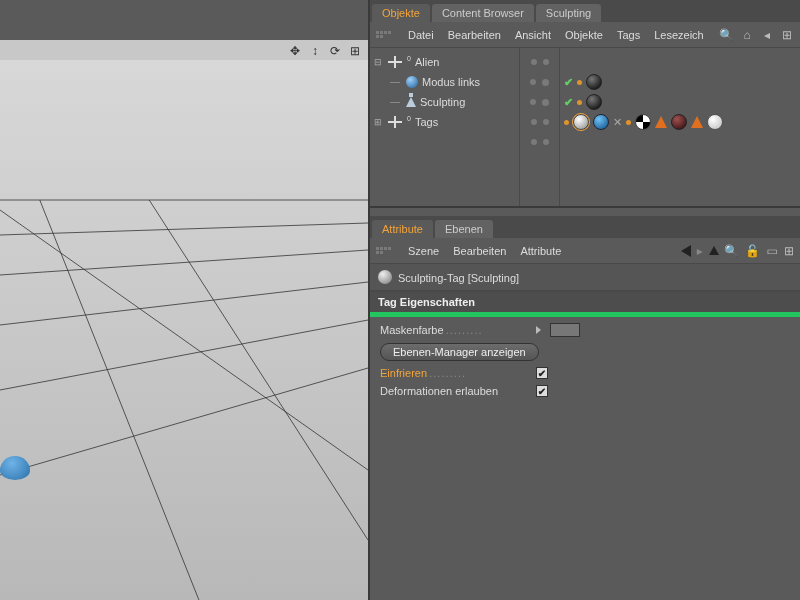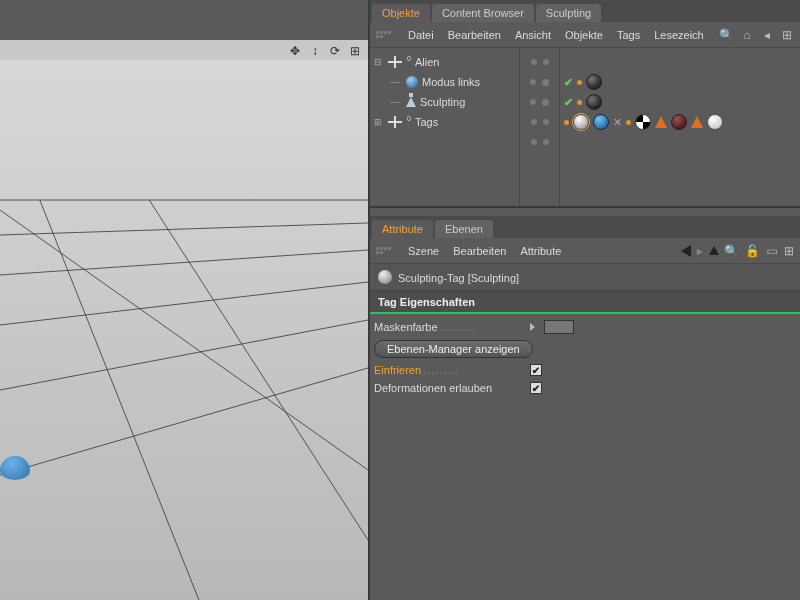--- a/index.html
+++ b/index.html
@@ -66,22 +66,22 @@
   .cross { color:#aaa; font-size:11px; }
   .sel { outline:1px solid #f2a43c; }
 
   
   .attr-panel { flex:1; display:flex; flex-direction:column;margin-top:8px; }
   .attr-head { padding:6px 8px; background:#555; color:#ddd; border-bottom:1px solid #494949; display:flex; align-items:flex-end; gap:6px;}
   .attr-head .ball { width:14px; height:14px; border-radius:50%; background:radial-gradient(circle at 35% 30%, #eee, #777);}
   .mini-tabs { display:flex; gap:4px; padding:4px 6px; }
   .mini-tab { padding:2px 8px; color:#ddd; background:#666; border-radius:2px; cursor:pointer;}
   .mini-tab.active { background:#7a8aa8; color:#fff;}
-  .section-head { background:#4d4d4d; color:#eee; padding:4px 8px; font-weight:bold; border-top:1px solid #494949; border-bottom:2px solid #22c55e;}
-  .props { padding:6px 4px; color:#ddd; display:flex; flex-direction:column; gap:6px;}
+  .section-head { background:#4d4d4d; color:#eee; padding:4px 8px; font-weight:bold; border-top:1px solid #494949; border-bottom:5px solid #22c55e;}
+  .props { padding:6px 10px; color:#ddd; display:flex; flex-direction:column; gap:6px;}
   .prow { display:flex; align-items:center; gap:6px; }
   .plabel { width:150px; color:#ddd; }
   .plabel.dotted::after { content:" . . . . . . . . ."; color:#888; letter-spacing:-1px;}
   .plabel.hl { color:#f2a43c; }
   .swatch-btn { width:8px; height:8px; border-top:4px solid transparent; border-bottom:4px solid transparent; border-left:5px solid #bbb; }
   .swatch { width:30px; height:14px; background:#777; border:1px solid #333; }
   .pill-btn { padding:2px 12px; background:linear-gradient(#6c6c6c,#555); border:1px solid #333; border-radius:10px; color:#eee; cursor:pointer;}
   .chk { width:12px; height:12px; background:#ddd; border:1px solid #333; display:flex; align-items:center; justify-content:center; color:#222; font-size:10px; font-weight:bold;}
 
   .nav-icons { margin-left:auto; display:flex; gap:6px; color:#bbb; align-items:center;}

